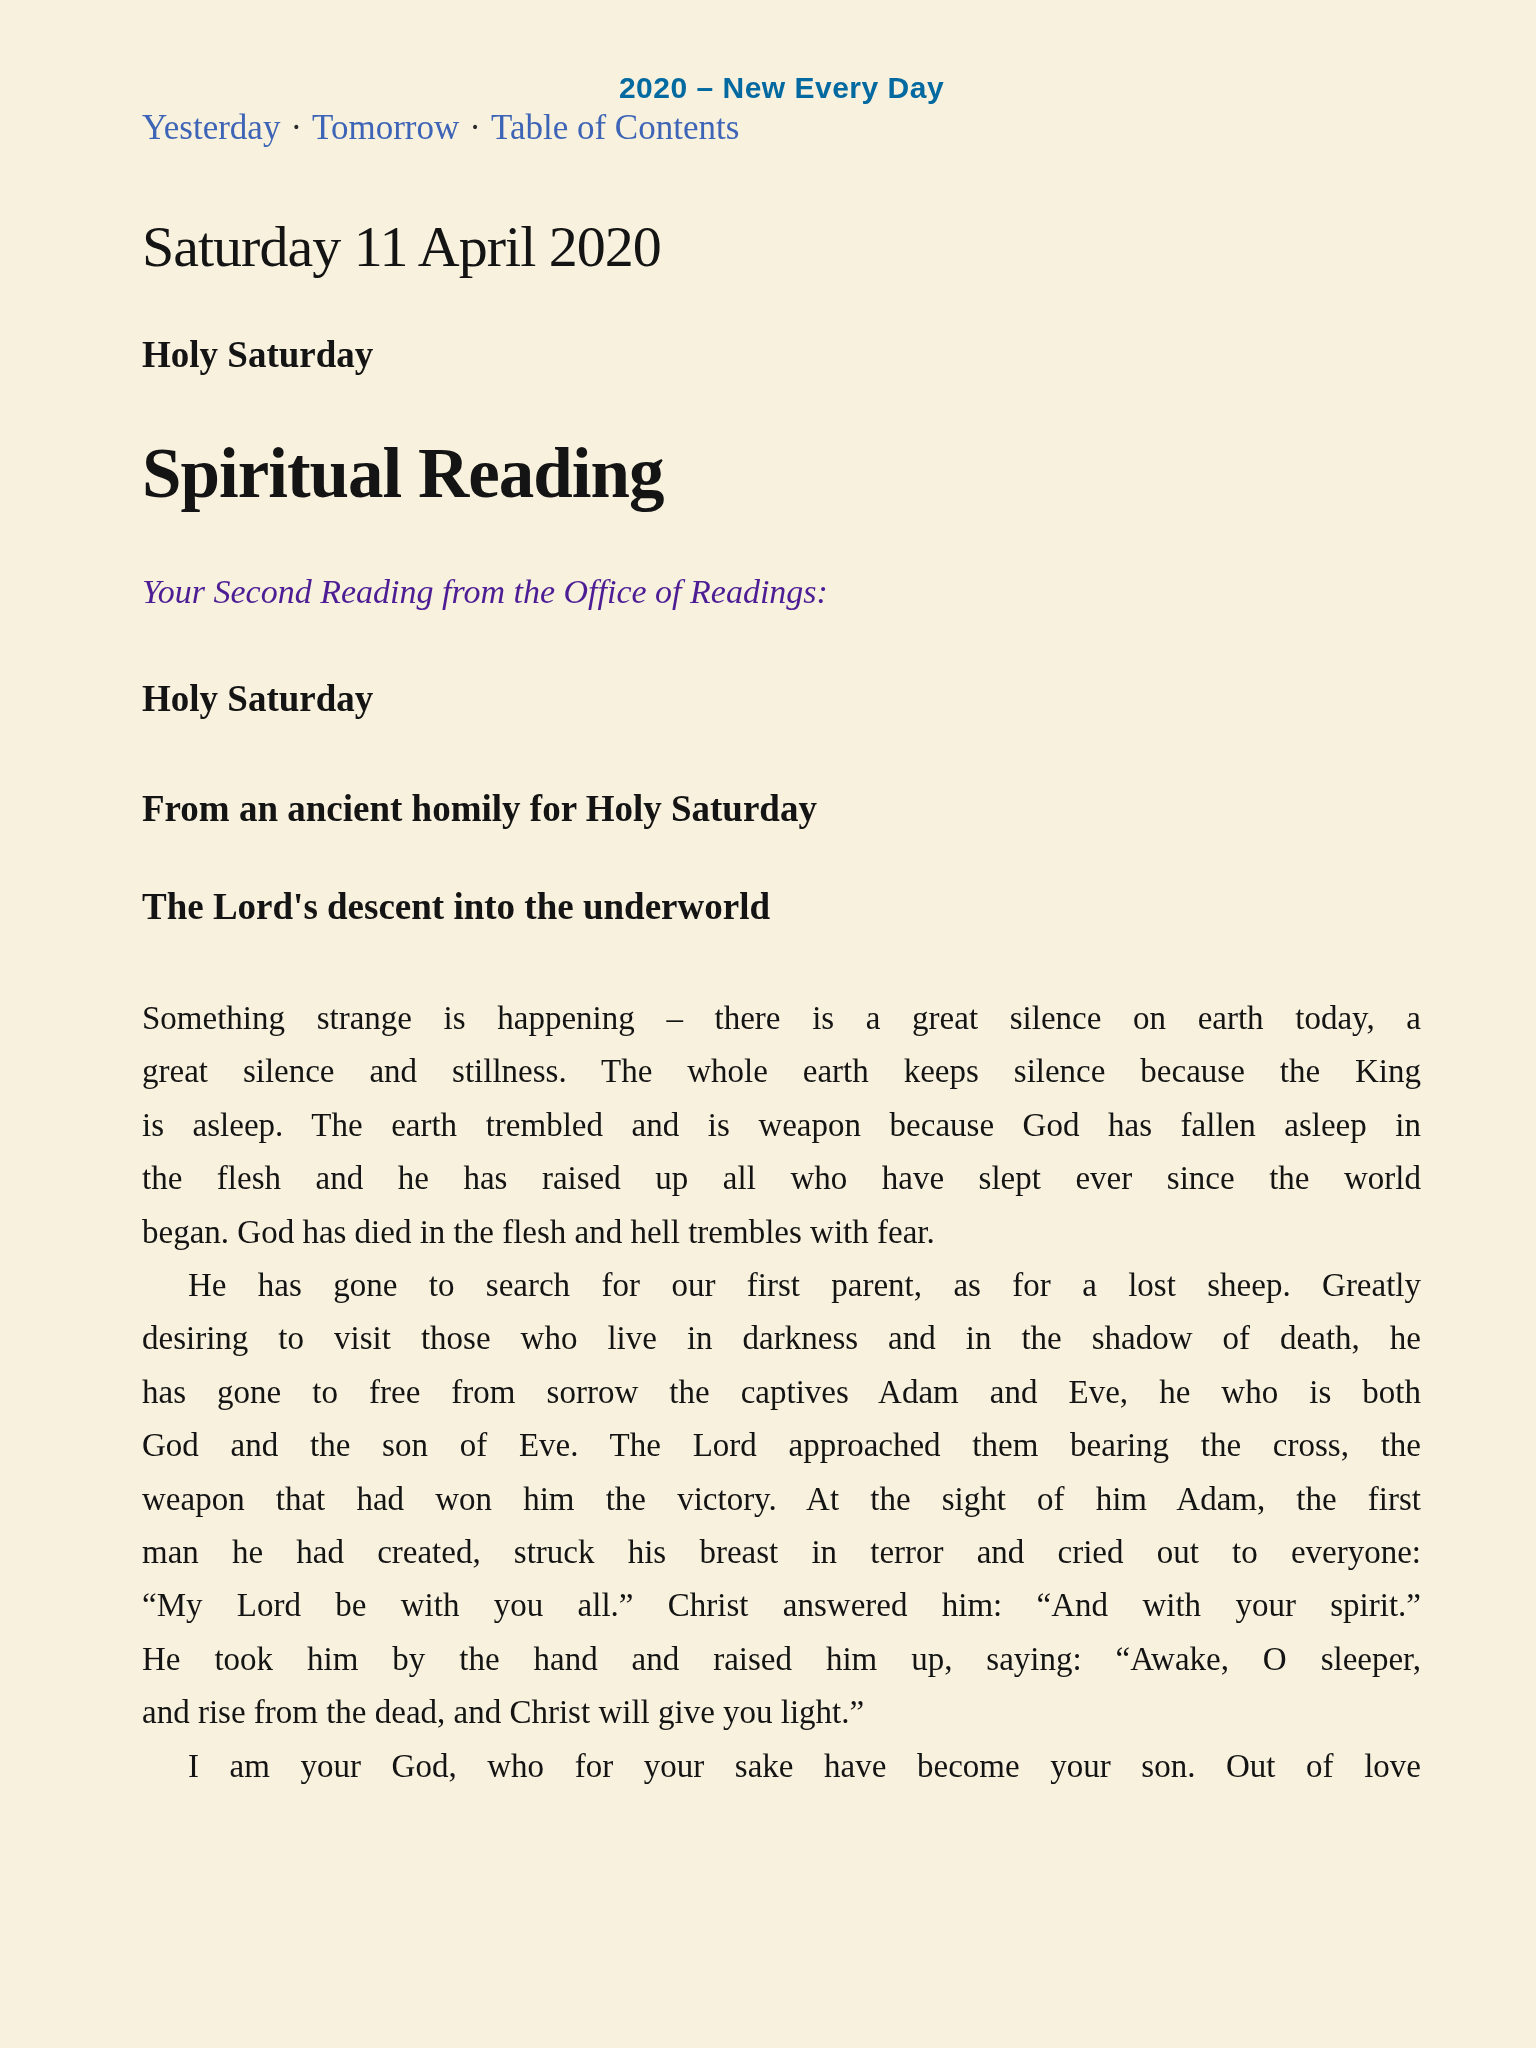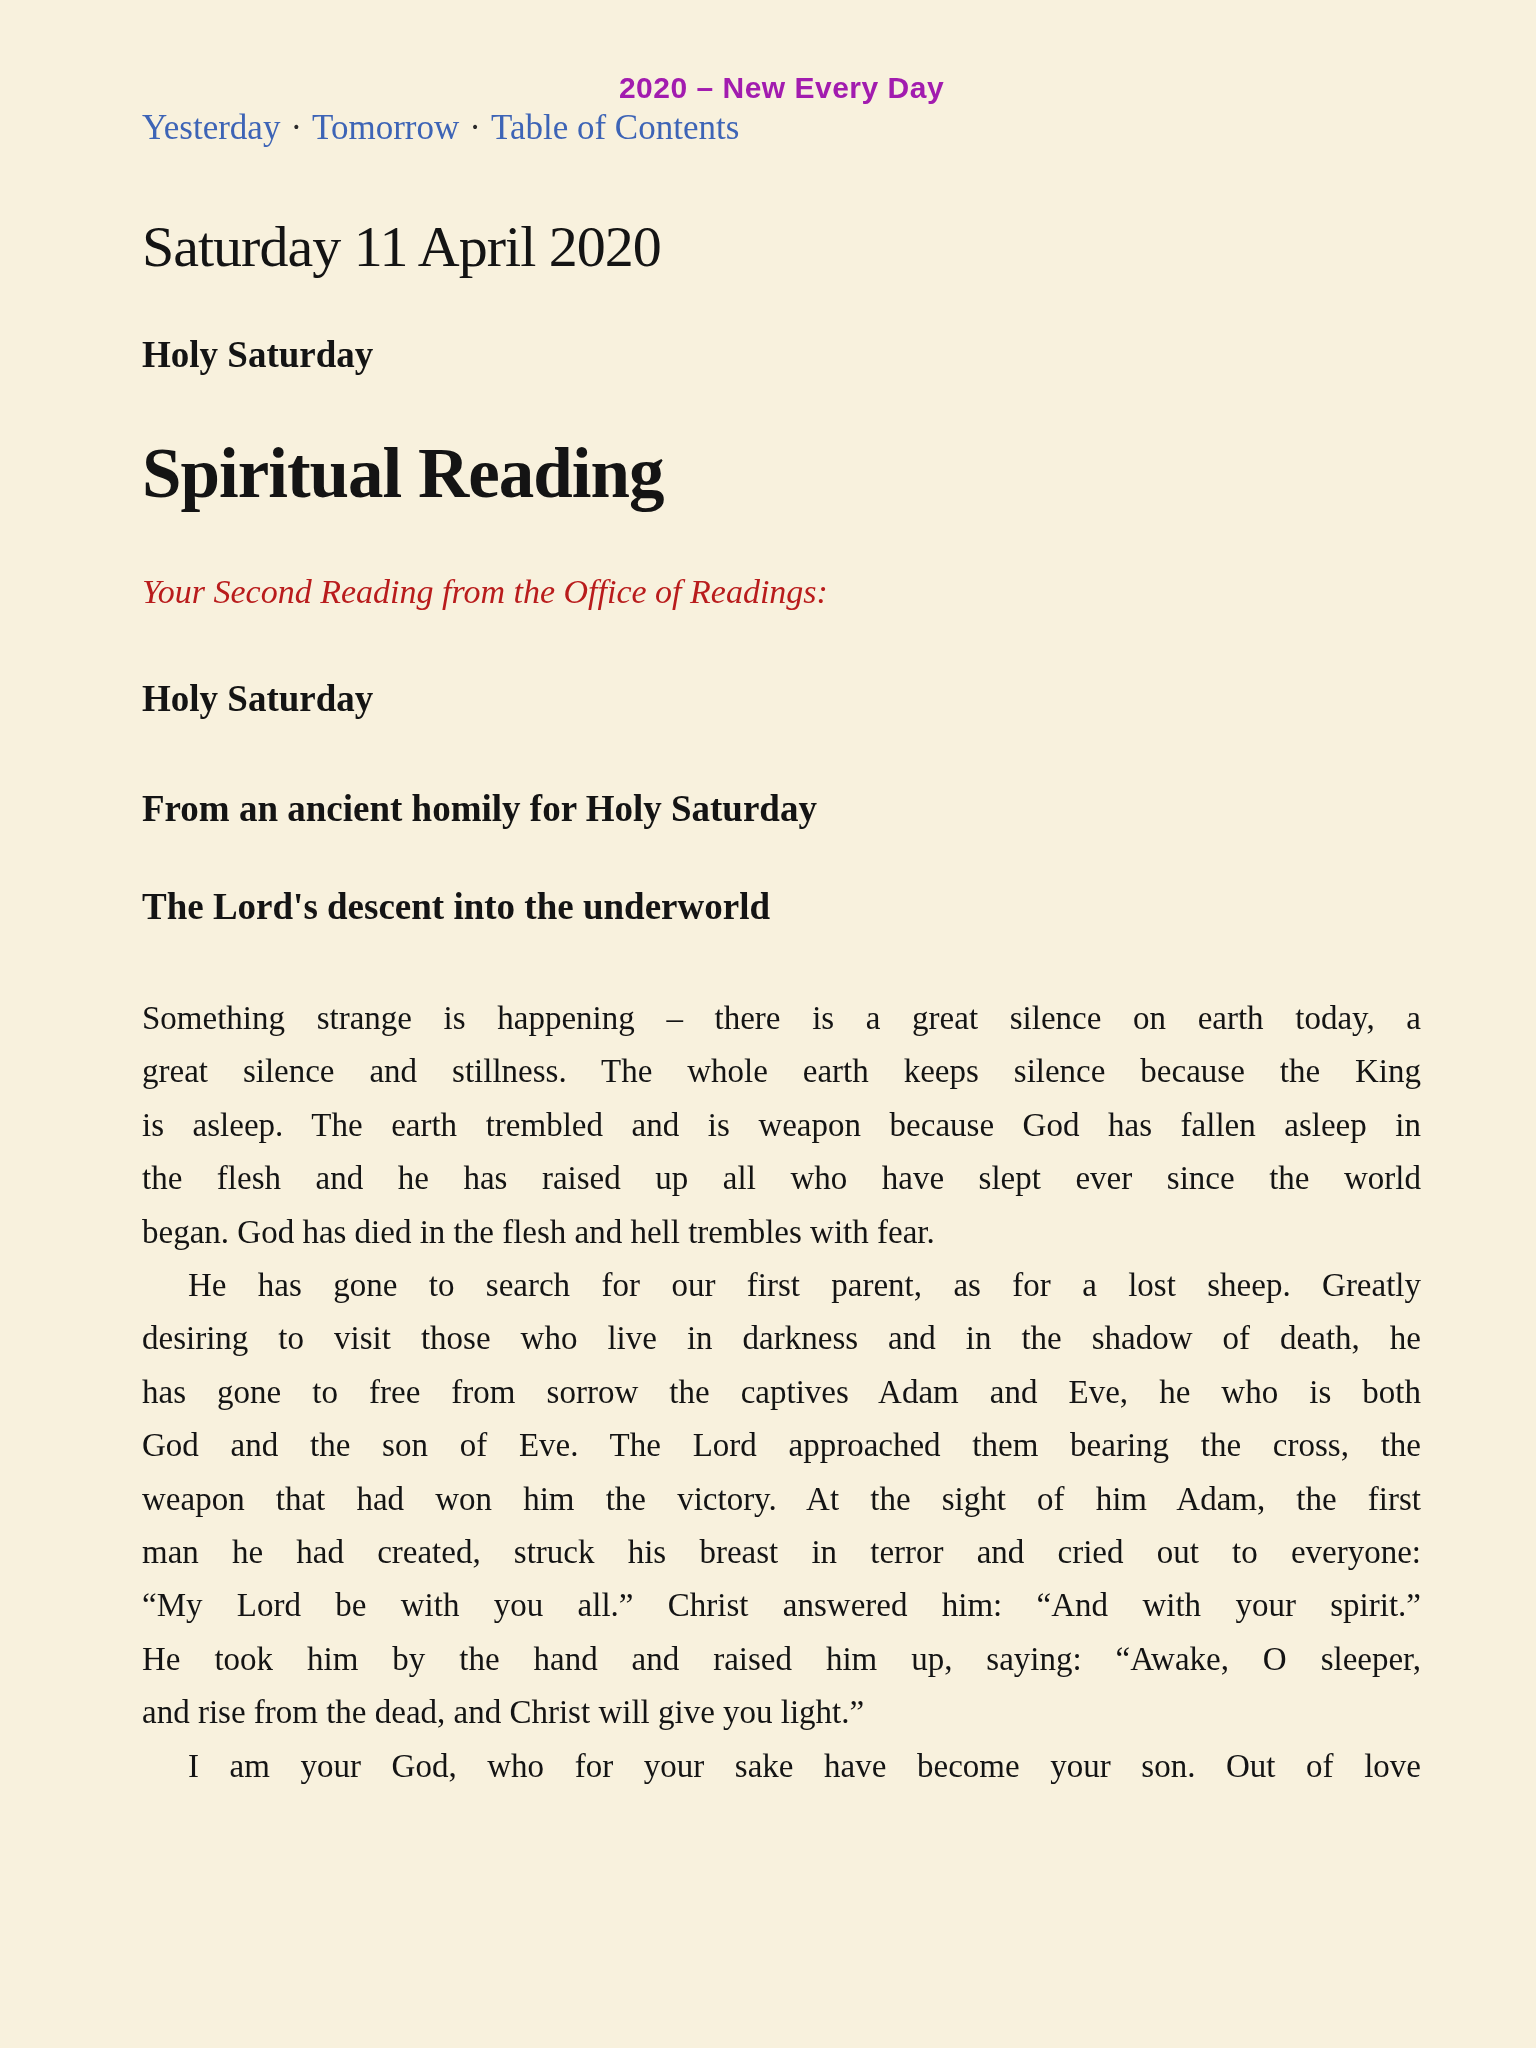--- a/index.html
+++ b/index.html
@@ -13,21 +13,21 @@
   }
   .page {
     padding: 70px 115px 40px 142px;
   }
   .app-header {
     font-family: "Liberation Sans", sans-serif;
     font-weight: 600;
     font-size: 30px;
     line-height: 36px;
     text-align: center;
-    color: #a21caf;
+    color: #0369a1;
     letter-spacing: 0.5px;
   }
   .nav {
     font-size: 35px;
     line-height: 44px;
     color: #1a1a1a;
   }
   .nav a {
     color: #3d64b6;
     text-decoration: none;
@@ -55,21 +55,21 @@
     font-size: 71px;
     line-height: 66px;
     font-weight: bold;
     letter-spacing: -1px;
   }
   .rubric {
     margin-top: 64px;
     font-size: 34px;
     line-height: 44px;
     font-style: italic;
-    color: #b91c1c;
+    color: #4c1d95;
   }
   .feast2 { margin-top: 62px; }
   .source-line {
     margin-top: 64px;
     font-size: 37px;
     line-height: 46px;
     font-weight: bold;
     text-align: left;
   }
   .reading-title {

